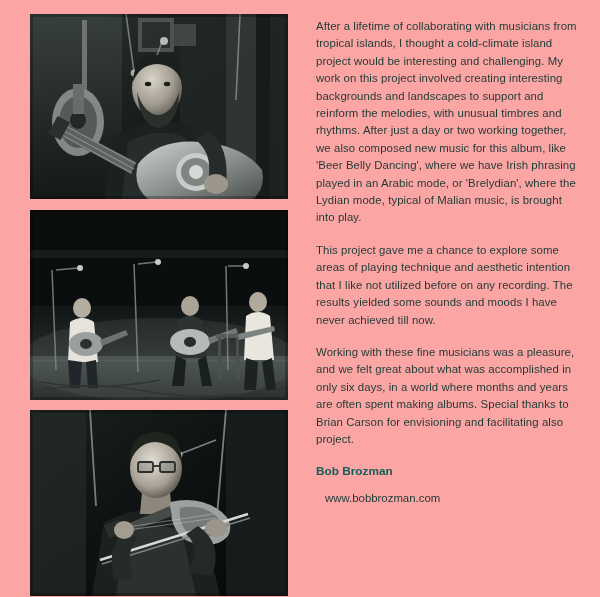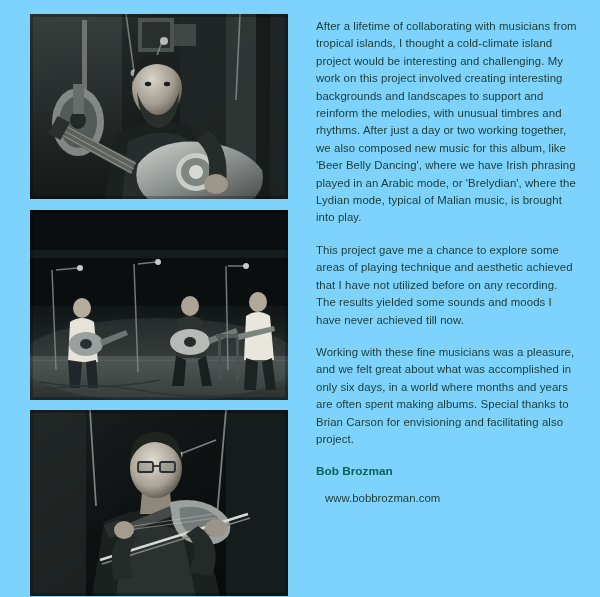--- a/index.html
+++ b/index.html
@@ -11,21 +11,21 @@
     width: 600px;
     height: 597px;
     background: #ffffff;
     font-family: "Liberation Sans", sans-serif;
     overflow: hidden;
   }
   .page {
     position: relative;
     width: 600px;
     height: 597px;
-    background: #7dd3fc;
+    background: #fca5a5;
   }
 
   
   .photo-column {
     position: absolute;
     left: 30px;
     top: 14px;
     width: 258px;
     height: 570px;
   }
@@ -304,19 +304,19 @@
         <path d="M94 120 Q76 140 84 170 L104 168 Q94 142 108 128 Z" fill="#252b29"></path>
         <ellipse cx="94" cy="120" rx="10" ry="9" fill="#a39c90"></ellipse>
         <rect x="0" y="0" width="258" height="186" fill="none" stroke="#000" stroke-opacity="0.25" stroke-width="6"></rect>
       </svg>
     </div>
 
   </div>
 
   <div class="text-column">
     <p class="para">After a lifetime of collaborating with musicians from tropical islands, I thought a cold-climate island project would be interesting and challenging. My work on this project involved creating interesting backgrounds and landscapes to support and reinform the melodies, with unusual timbres and rhythms. After just a day or two working together, we also composed new music for this album, like 'Beer Belly Dancing', where we have Irish phrasing played in an Arabic mode, or 'Brelydian', where the Lydian mode, typical of Malian music, is brought into play.</p>
-    <p class="para">This project gave me a chance to explore some areas of playing technique and aesthetic achieved that I have not utilized before on any recording. The results yielded some sounds and moods I have never achieved till now.</p>
+    <p class="para">This project gave me a chance to explore some areas of playing technique and aesthetic intention that I like not utilized before on any recording. The results yielded some sounds and moods I have never achieved till now.</p>
     <p class="para">Working with these fine musicians was a pleasure, and we felt great about what was accomplished in only six days, in a world where months and years are often spent making albums. Special thanks to Brian Carson for envisioning and facilitating also project.</p>
     <p class="sig-name">Bob Brozman</p>
     <p class="sig-url">www.bobbrozman.com</p>
   </div>
 
 </div>
 
 </body></html>

